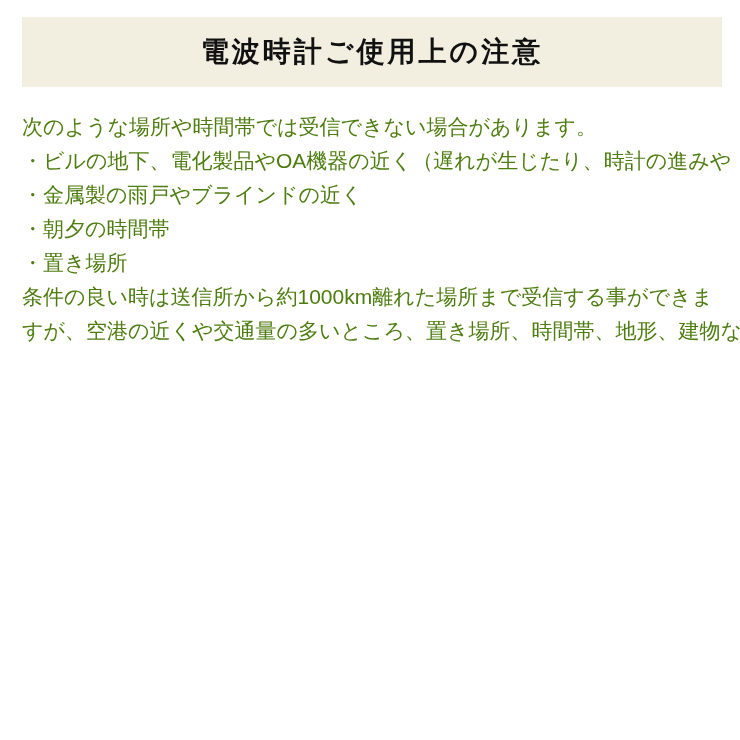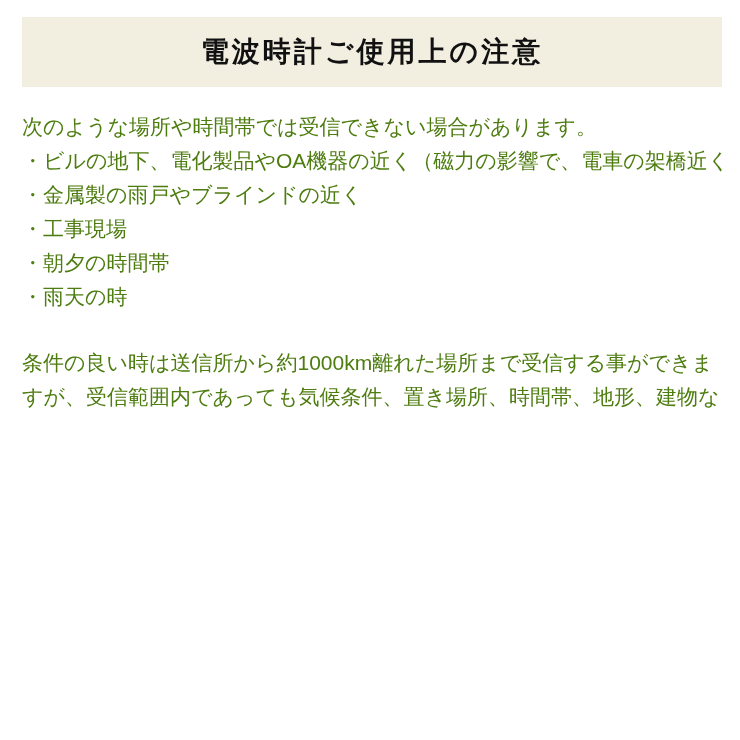--- a/index.html
+++ b/index.html
@@ -40,39 +40,37 @@
       top: 110px;
       right: 20px;
     }
     .line {
       font-size: 21px;
       line-height: 34px;
       white-space: nowrap;
       color: #4d7c0f;
     }
     .paragraph {
-      margin-top: 32px;
     }
   </style>
 </head>
 <body>
 
 <div class="page">
 
   <div class="banner">
     <h1>電波時計ご使用上の注意</h1>
   </div>
 
   <div class="content">
     <div class="line">次のような場所や時間帯では受信できない場合があります。</div>
-    <div class="line">・ビルの地下、電化製品やOA機器の近く（磁力の影響で、電車の架橋近く</div>
+    <div class="line">・ビルの地下、電化製品やOA機器の近く（遅れが生じたり、時計の進みや</div>
     <div class="line">・金属製の雨戸やブラインドの近く</div>
-    <div class="line">・工事現場</div>
     <div class="line">・朝夕の時間帯</div>
-    <div class="line">・雨天の時</div>
+    <div class="line">・置き場所</div>
 
     <div class="paragraph">
       <div class="line">条件の良い時は送信所から約1000km離れた場所まで受信する事ができま</div>
-      <div class="line">すが、受信範囲内であっても気候条件、置き場所、時間帯、地形、建物な</div>
+      <div class="line">すが、空港の近くや交通量の多いところ、置き場所、時間帯、地形、建物な</div>
     </div>
   </div>
 
 </div>
 
 </body></html>

